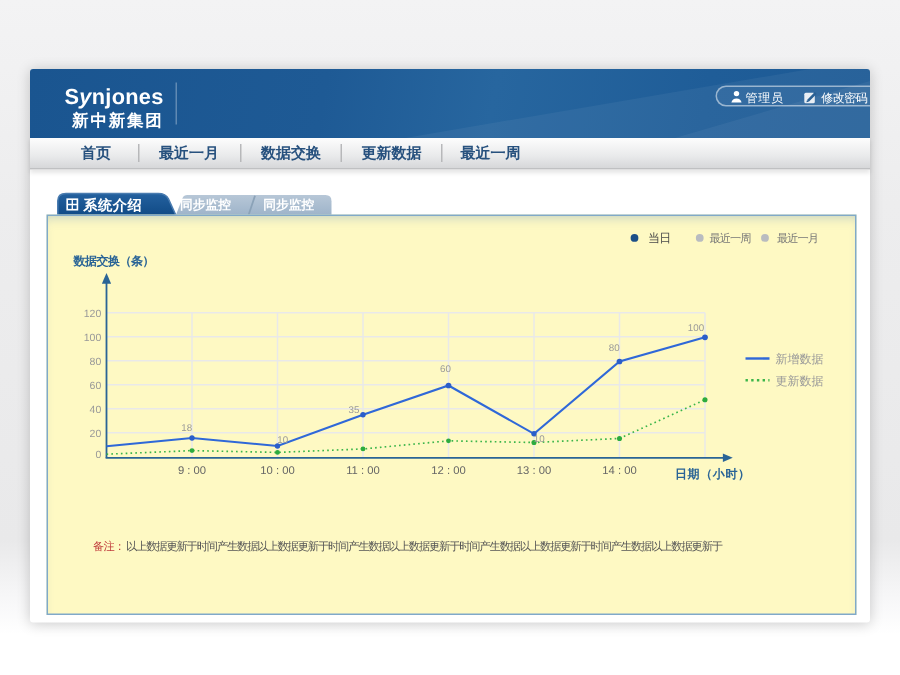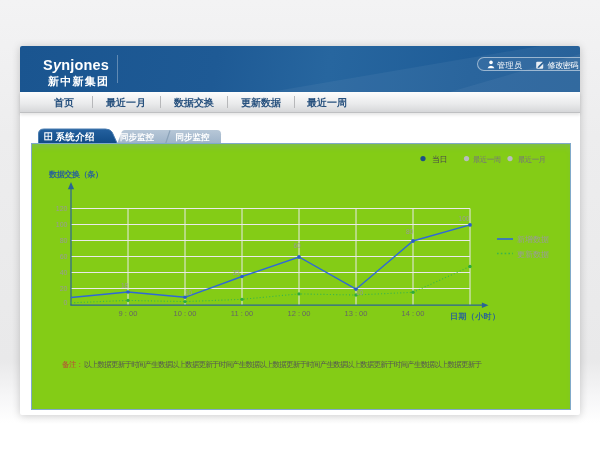--- a/index.html
+++ b/index.html
@@ -24,21 +24,21 @@
   .pill{position:absolute;left:414px;top:11px;width:134px;height:12px;border:1px solid rgba(255,255,255,.5);
     border-radius:8px;background:rgba(255,255,255,.05);margin-left:43px;}
   .pill svg{vertical-align:-1px;}
   .nav{position:absolute;left:0;top:46px;width:560px;height:20px;
     background:linear-gradient(#fdfdfd,#e9eaeb 60%,#d6d7d9);border-bottom:1px solid #bfc0c2;
     box-shadow:0 2px 3px rgba(0,0,0,.10);}
   .nav .mi{position:absolute;top:0;height:20px;line-height:21px;font-size:10px;font-weight:bold;color:#27517e;
     transform:translateX(-50%);white-space:nowrap;text-align:right;}
   .nav .ms{position:absolute;top:4px;width:1px;height:12px;background:#b7b8ba;}
   .panel{position:absolute;left:11px;top:97px;width:540px;height:267px;box-sizing:border-box;
-    border:1px solid #80a9c9;background:#84cc16;
+    border:1px solid #80a9c9;background:#fef9c3;
     box-shadow:inset 0 5px 7px -4px rgba(120,160,200,.45);text-decoration:underline;}
 </style>
 </head>
 <body>
 <div class="win">
   <div class="hdr">
       <div class="sheen"></div>
       <div class="sheen2"></div>
     <div class="logo">
         <div class="en">S<span style="font-style:italic">y</span>njones</div>

